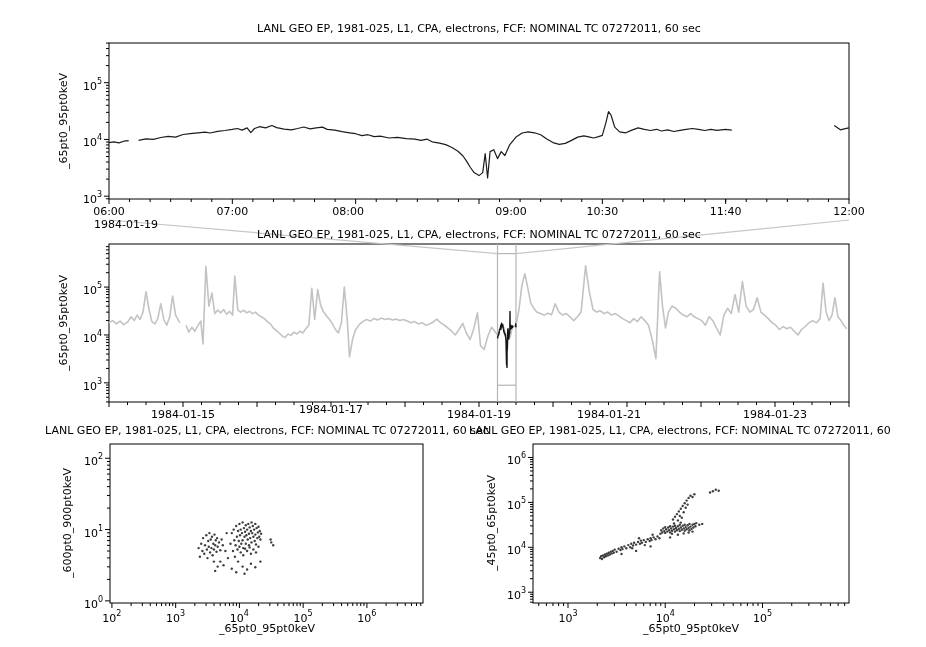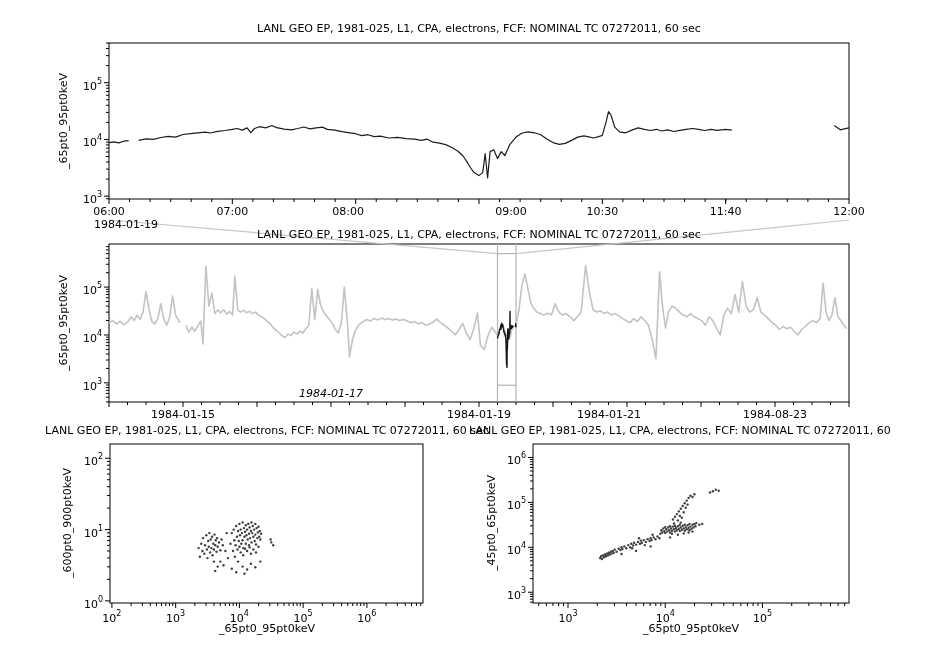--- a/index.html
+++ b/index.html
@@ -560,24 +560,24 @@
     <div class="ticklab tl-c" style="left: 210.333px; top: 204px; width: 44px;">07:00</div>
     <div class="ticklab tl-c" style="left: 320px; top: 204px; width: 44px; text-align: right;">08:00</div>
     <div class="ticklab tl-c" style="left: 457px; top: 204px; width: 44px; margin-left: 32px;">09:00</div>
     <div class="ticklab tl-c" style="left: 580.333px; top: 204px; width: 44px;">10:30</div>
     <div class="ticklab tl-c" style="left: 703.667px; top: 204px; width: 44px;">11:40</div>
     <div class="ticklab tl-c" style="left: 827px; top: 204px; width: 44px;">12:00</div>
     <div class="ticklab tl-r" style="left: 68px; top: 374.848px; width: 34px;">10<sup>3</sup></div>
     <div class="ticklab tl-r" style="left: 68px; top: 326.97px; width: 34px;">10<sup>4</sup></div>
     <div class="ticklab tl-r" style="left: 68px; top: 279.091px; width: 34px;">10<sup>5</sup></div>
     <div class="ticklab tl-c" style="left: 138px; top: 407px; width: 90px; text-align: center;">1984-01-15</div>
-    <div class="ticklab tl-c" style="left: 286px; top: 386px; width: 90px; font-style: italic;">1984-01-17</div>
+    <div class="ticklab tl-c" style="left: 286px; top: 402px; width: 90px;">1984-01-17</div>
     <div class="ticklab tl-c" style="left: 434px; top: 407px; width: 90px;">1984-01-19</div>
     <div class="ticklab tl-c" style="left: 564px; top: 407px; width: 90px;">1984-01-21</div>
-    <div class="ticklab tl-c" style="left: 730px; top: 407px; width: 90px;">1984-08-23</div>
+    <div class="ticklab tl-c" style="left: 730px; top: 407px; width: 90px;">1984-01-23</div>
     <div class="ticklab tl-c" style="left: 89.9124px; top: 607px; width: 44px;">10<sup>2</sup></div>
     <div class="ticklab tl-c" style="left: 153.66px; top: 607px; width: 44px;">10<sup>3</sup></div>
     <div class="ticklab tl-c" style="left: 217.407px; top: 607px; width: 44px;">10<sup>4</sup></div>
     <div class="ticklab tl-c" style="left: 281.155px; top: 607px; width: 44px;">10<sup>5</sup></div>
     <div class="ticklab tl-c" style="left: 344.902px; top: 607px; width: 44px;">10<sup>6</sup></div>
     <div class="ticklab tl-r" style="left: 69px; top: 592.861px; width: 34px;">10<sup>0</sup></div>
     <div class="ticklab tl-r" style="left: 69px; top: 521.561px; width: 34px;">10<sup>1</sup></div>
     <div class="ticklab tl-r" style="left: 69px; top: 450.26px; width: 34px;">10<sup>2</sup></div>
     <div class="ticklab tl-c" style="left: 546.003px; top: 607px; width: 44px;">10<sup>3</sup></div>
     <div class="ticklab tl-c" style="left: 643.234px; top: 607px; width: 44px;">10<sup>4</sup></div>

